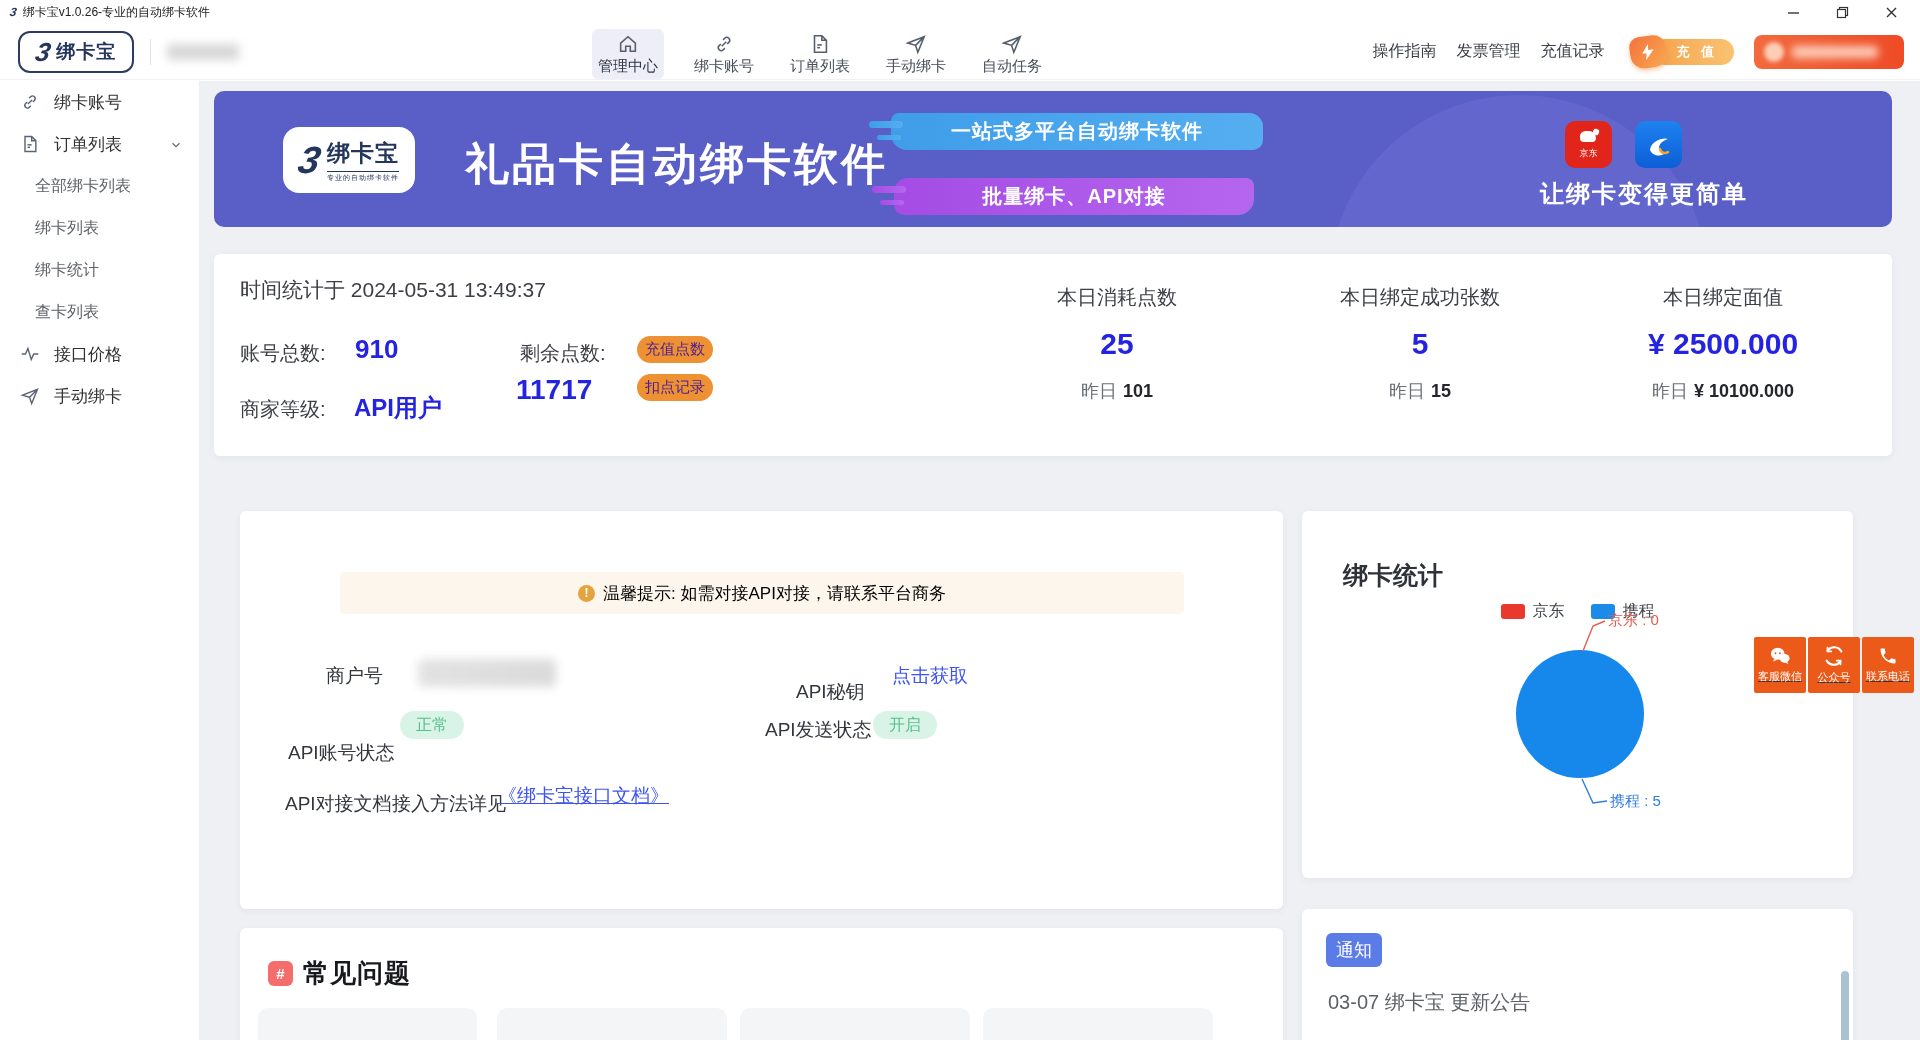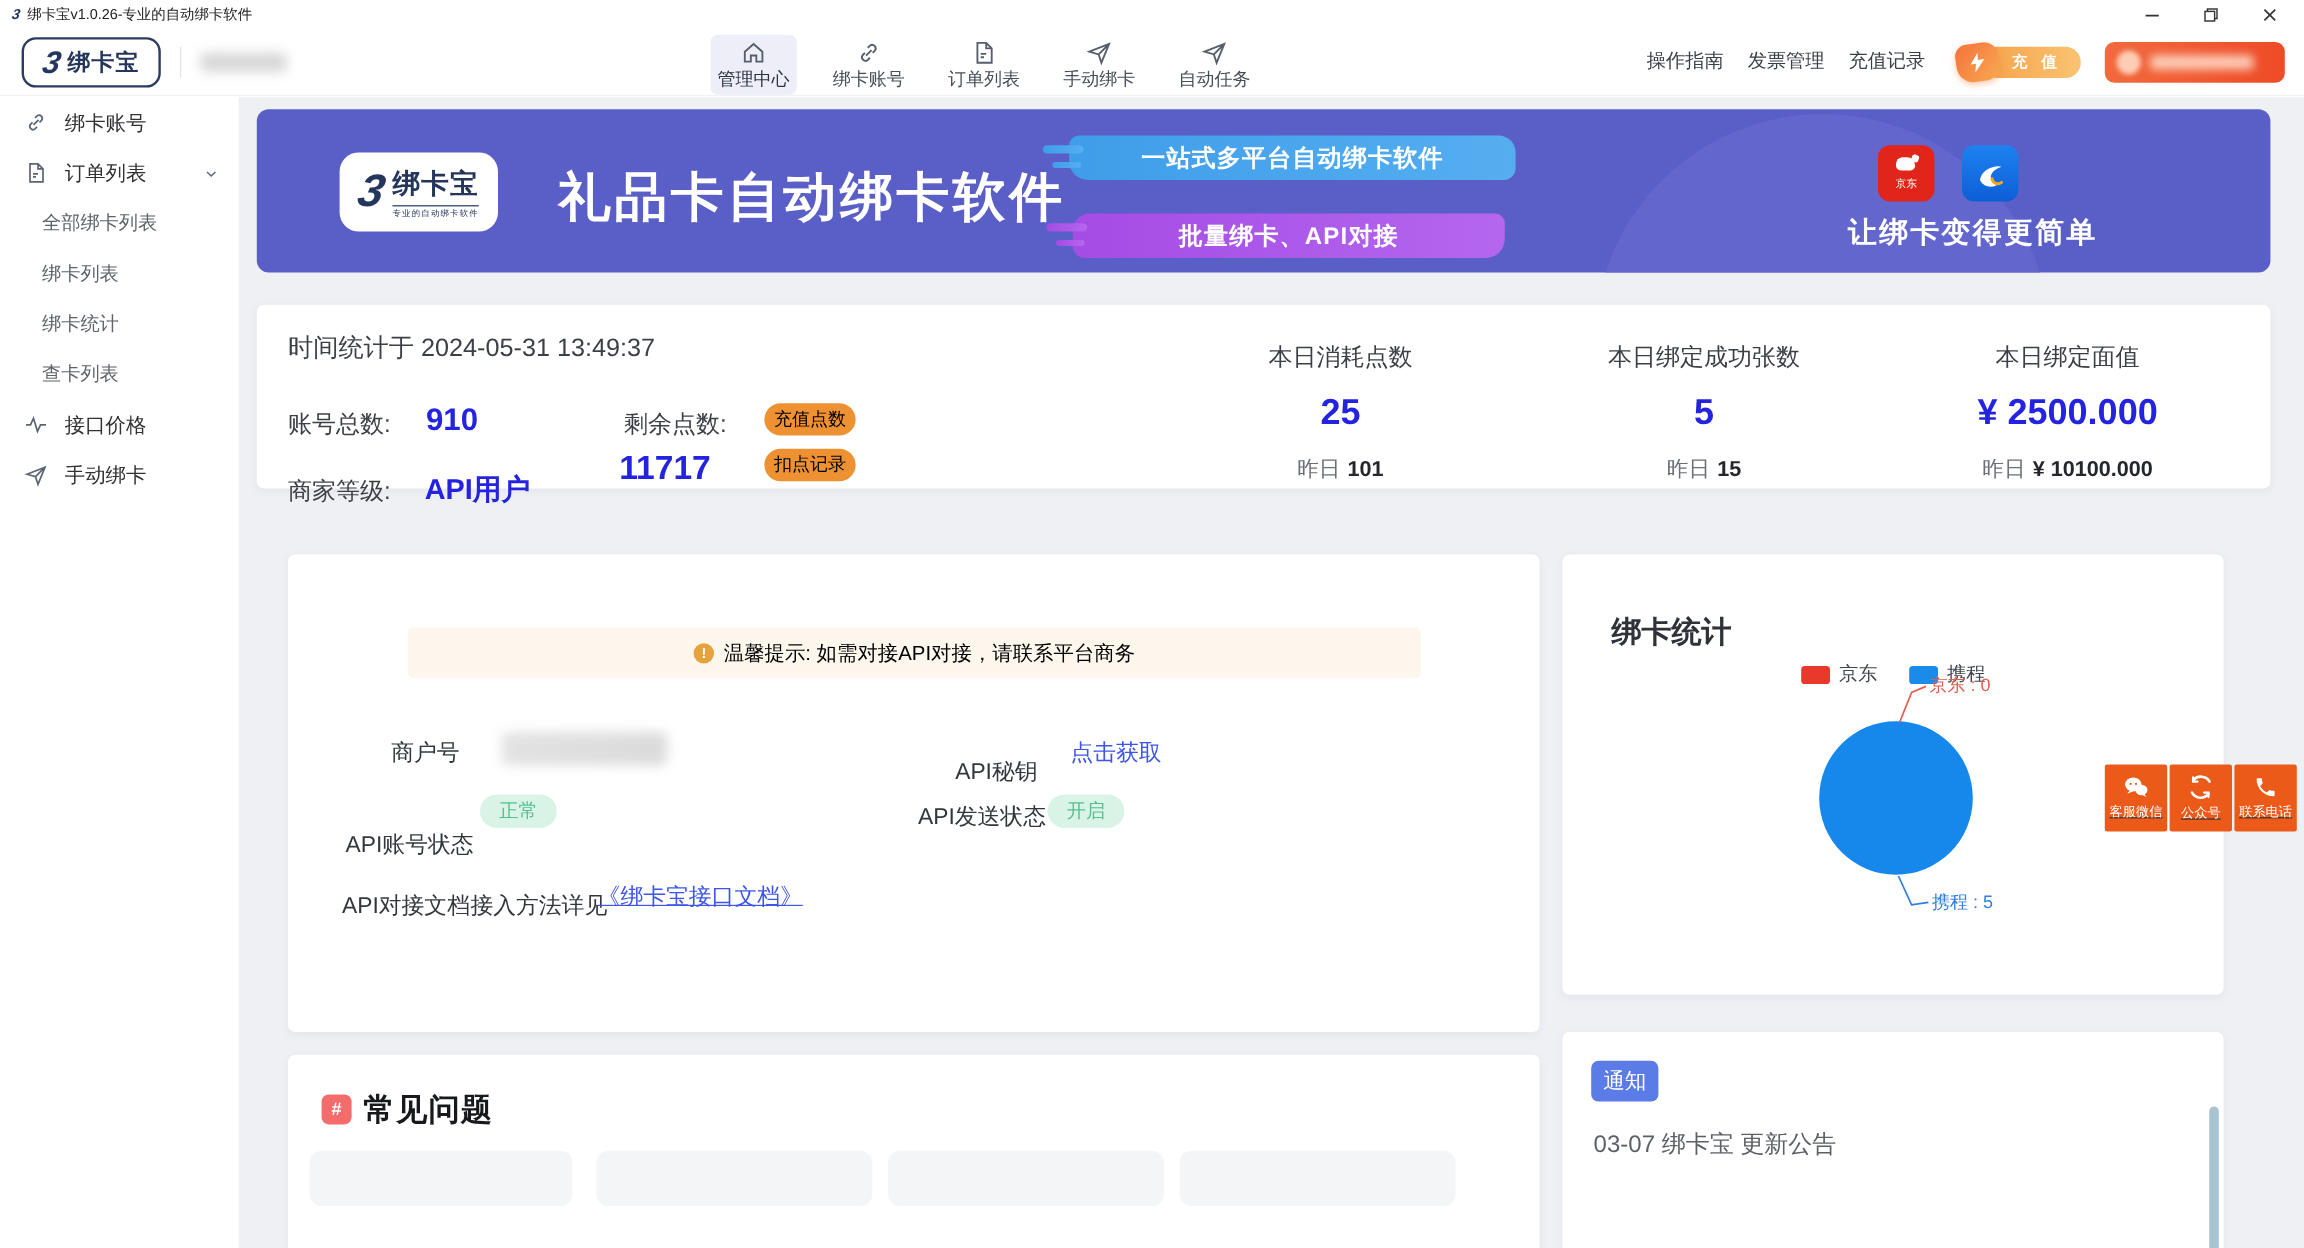--- a/index.html
+++ b/index.html
@@ -71,25 +71,25 @@
   .jd-icon .jd-dog { width:22px; height:16px; position:relative; }
   .jd-icon .jd-dog::before { content:""; position:absolute; left:2px; top:2px; width:16px; height:11px; background:#fff; border-radius:7px 9px 5px 5px; }
   .jd-icon .jd-dog::after { content:""; position:absolute; right:1px; top:0; width:6px; height:6px; background:#fff; border-radius:2px; transform:rotate(20deg); }
   .jd-icon .jd-txt { font-size:9px; color:#fff; margin-top:2px; }
   .ctrip-icon { left:1421px; background:linear-gradient(180deg,#1e82f0,#0d5ed6); }
   .banner-slogan { position:absolute; left:1326px; top:87px; font-size:24px; font-weight:bold; color:#fff; letter-spacing:2px; z-index:2; }
 
   .card { background:#fff; border-radius:6px; box-shadow:0 2px 8px rgba(30,40,80,.05); }
 
   
-  .stats-card { position:relative; height:153px; margin-top:27px; }
+  .stats-card { position:relative; height:202px; margin-top:27px; }
   .time-text { position:absolute; left:26px; top:22px; font-size:21px; color:#3c3f45; }
   .st-label { position:absolute; font-size:20px; color:#3c3f45; }
   .st-val { position:absolute; font-weight:bold; color:#2424e0; }
-  .orange-btn { position:absolute; width:76px; height:27px; border-radius:14px; background:#ee9133; color:#000000; font-size:15px; display:flex; align-items:center; justify-content:center; cursor:pointer;font-family:Liberation Mono, monospace; }
+  .orange-btn { position:absolute; width:76px; height:27px; border-radius:14px; background:#ee9133; color:#4c1d95; font-size:15px; display:flex; align-items:center; justify-content:center; cursor:pointer;font-family:Liberation Mono, monospace; }
   .stat-col { position:absolute; width:300px; text-align:center; top:0; height:100%; }
   .stat-col .sc-title { margin-top:30px; font-size:20px; color:#3c3f45; }
   .stat-col .sc-value { margin-top:16px; font-size:30px; font-weight:bold; color:#2424e0; }
   .stat-col .sc-prev { margin-top:18px; font-size:18px; color:#707challenge070; }
   .stat-col .sc-prev { color:#6b6f76; }
   .stat-col .sc-prev b { color:#24262b; margin-left:6px; }
 
   
   .two-col { display:flex; margin:55px 39px 0 26px; align-items:flex-start; gap:19px; }
   .col-left { width:1043px; }

